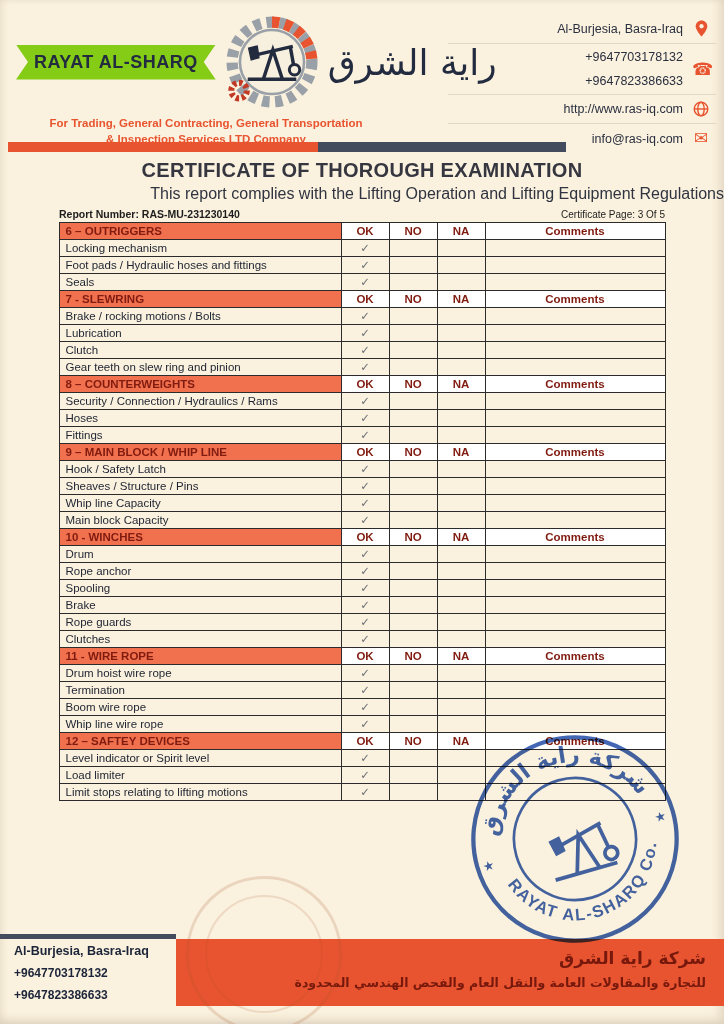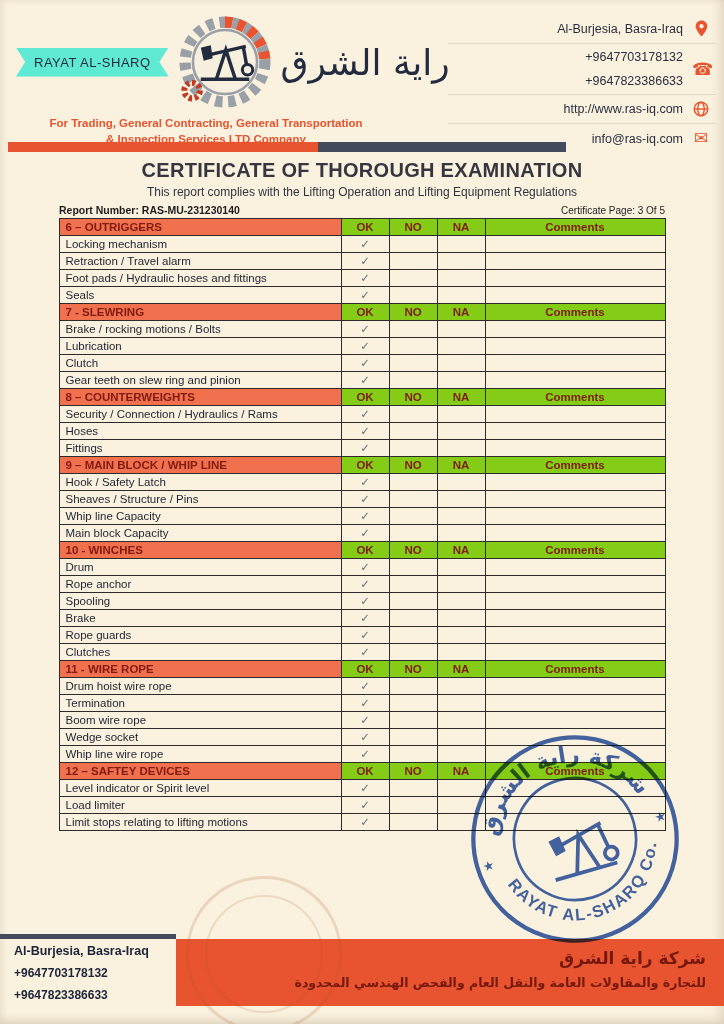--- a/index.html
+++ b/index.html
@@ -9,21 +9,21 @@
     box-shadow: inset -4px -4px 10px rgba(120,100,70,0.18), inset 3px 0 6px rgba(120,100,70,0.08);
     overflow:hidden;
     font-family:"Liberation Sans", sans-serif;
   }
 
   
   .header { display:flex; justify-content:space-between; padding:10px 8px 0 16px; height:140px; box-sizing:border-box; }
   .logo-area { width:430px; }
   .logo-row { display:flex; align-items:center; }
   .banner {
-    background:#5eead4; color:#222b3f; font-weight:normal; font-size:13px;
+    background:#84cc16; color:#222b3f; font-weight:bold; font-size:18px;
     letter-spacing:0.5px; padding:7px 18px; white-space:nowrap;
     clip-path:polygon(0 0,100% 0,94% 50%,100% 100%,0 100%,6% 50%);
   }
   .gear-wrap { width:104px; height:104px; margin:0 4px; flex:0 0 auto; }
   .gear-wrap svg { width:100%; height:100%; }
   .company-ar { font-size:36px; font-weight:normal; color:#222b3f; font-family:"DejaVu Sans", sans-serif; white-space:nowrap; }
   .tagline { color:#e8542f; font-weight:bold; font-size:11.5px; text-align:center; line-height:1.4; margin-top:1px; width:380px; }
 
   .contacts { width:268px; padding-top:4px; font-size:12.5px; color:#2a3040; }
   .contact-row { display:flex; justify-content:flex-end; align-items:center; gap:9px; padding:6px 6px; border-bottom:1px solid #e2d8c4; }
@@ -33,30 +33,30 @@
   .cicon svg { display:block; margin:0 auto; }
   .cicon.glyph { color:#e8542f; font-size:17px; line-height:1; font-family:"DejaVu Sans", sans-serif; }
 
   
   .bar { position:relative; height:10px; margin-top:2px; }
   .bar .orange { position:absolute; left:8px; width:310px; height:10px; background:#e8542f; }
   .bar .dark   { position:absolute; left:318px; width:248px; height:10px; background:#434b5c; }
 
   
   .title { text-align:center; font-size:20px; font-weight:bold; color:#35363f; margin-top:7px; letter-spacing:0.3px; }
-  .subtitle { text-align:center; font-size:12px; color:#2f3440; margin-top:3px; }
+  .subtitle { text-align:right; font-size:16px; color:#2f3440; margin-top:3px; }
   .report-line { display:flex; justify-content:space-between; align-items:flex-end; width:606px; margin:5px auto 2px auto; color:#1d1d1d;gap:45px; }
   .report-number { font-size:10.5px; font-weight:bold; }
   .cert-page { font-size:10px; }
 
   
   table.inspection { width:606px; margin:0 auto; border-collapse:collapse; table-layout:fixed; }
   table.inspection td { border:1px solid #2b2b2b; padding:1px 6px; font-size:11.5px; line-height:14px; height:14px; overflow:hidden; white-space:nowrap; }
   td.sec-title { background:#f1704e; color:#801b10; font-weight:bold; }
-  td.sec-col   { background:#84cc16; color:#801b10; font-weight:bold; text-align:center; }
+  td.sec-col   { background:#ffffff; color:#801b10; font-weight:bold; text-align:center; }
   td.item-label { color:#1d2331; font-weight:normal; }
   td.check-cell { text-align:center; color:#6f7277; font-size:11px; }
   td.comment-cell { }
 
   
   .stamp { position:absolute; left:468px; top:732px; width:214px; height:214px;
            transform:rotate(-16deg); opacity:0.9; mix-blend-mode:multiply; z-index:5; }
   .stamp svg { width:100%; height:100%; }
   .stamp-ar { font-family:"DejaVu Sans", sans-serif; }
 
@@ -175,27 +175,20 @@
           <td class="sec-col">Comments</td>
         </tr>
         <tr>
           <td class="item-label">Locking mechanism</td>
           <td class="check-cell">✓</td>
           <td class="check-cell"></td>
           <td class="check-cell"></td>
           <td class="comment-cell"></td>
         </tr>
         <tr>
-          <td class="item-label">Retraction / Travel alarm</td>
-          <td class="check-cell">✓</td>
-          <td class="check-cell"></td>
-          <td class="check-cell"></td>
-          <td class="comment-cell"></td>
-        </tr>
-        <tr>
           <td class="item-label">Foot pads / Hydraulic hoses and fittings</td>
           <td class="check-cell">✓</td>
           <td class="check-cell"></td>
           <td class="check-cell"></td>
           <td class="comment-cell"></td>
         </tr>
         <tr>
           <td class="item-label">Seals</td>
           <td class="check-cell">✓</td>
           <td class="check-cell"></td>
@@ -365,27 +358,20 @@
         </tr>
         <tr>
           <td class="item-label">Termination</td>
           <td class="check-cell">✓</td>
           <td class="check-cell"></td>
           <td class="check-cell"></td>
           <td class="comment-cell"></td>
         </tr>
         <tr>
           <td class="item-label">Boom wire rope</td>
-          <td class="check-cell">✓</td>
-          <td class="check-cell"></td>
-          <td class="check-cell"></td>
-          <td class="comment-cell"></td>
-        </tr>
-        <tr>
-          <td class="item-label">Wedge socket</td>
           <td class="check-cell">✓</td>
           <td class="check-cell"></td>
           <td class="check-cell"></td>
           <td class="comment-cell"></td>
         </tr>
         <tr>
           <td class="item-label">Whip line wire rope</td>
           <td class="check-cell">✓</td>
           <td class="check-cell"></td>
           <td class="check-cell"></td>

